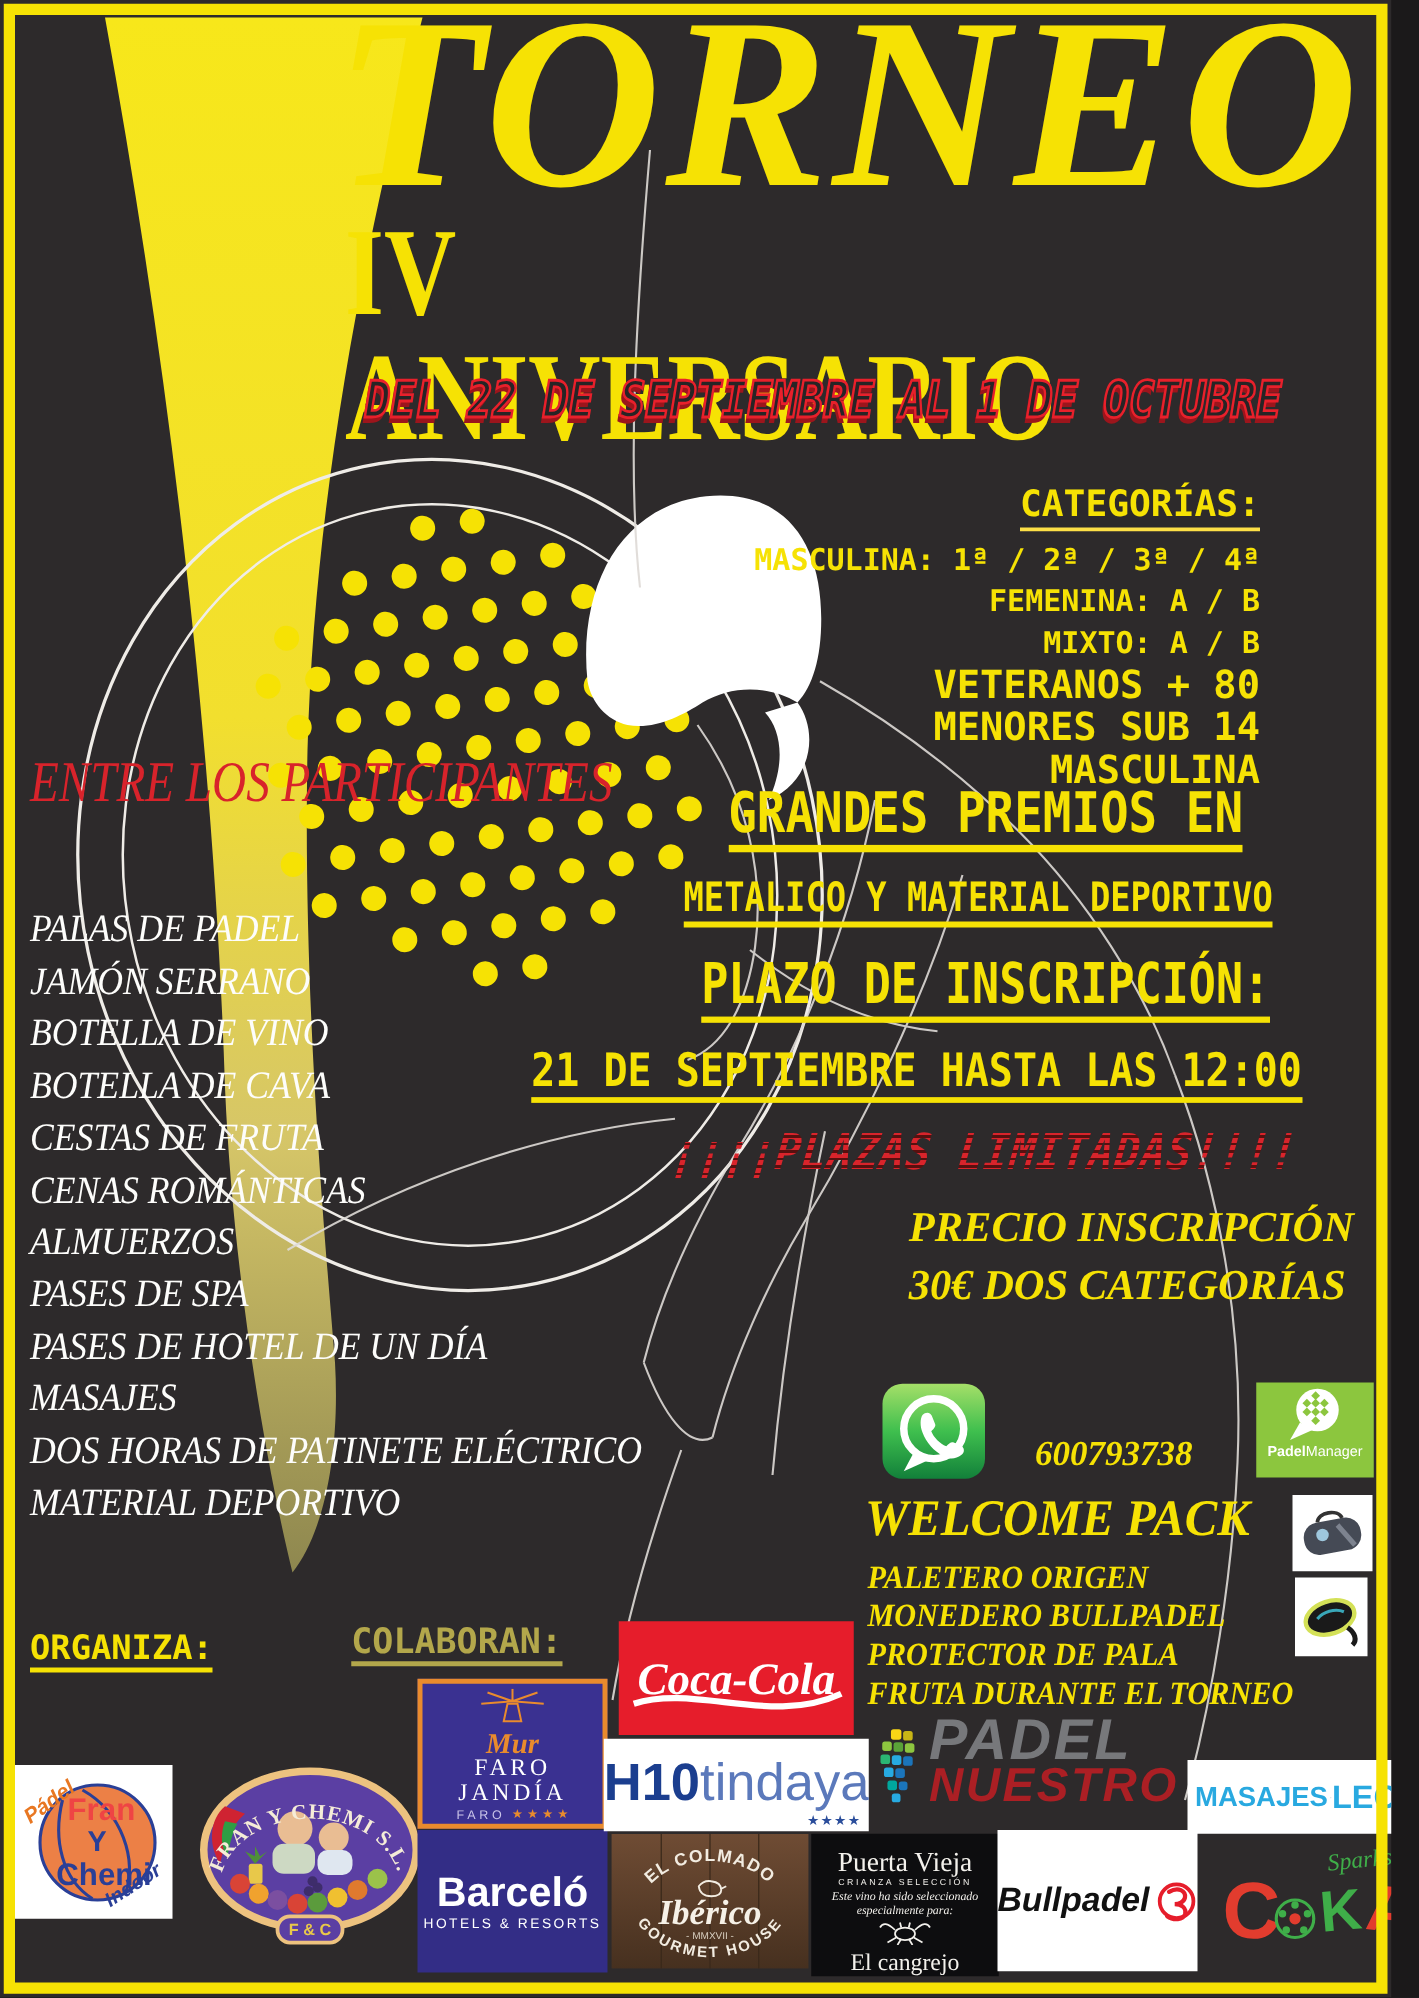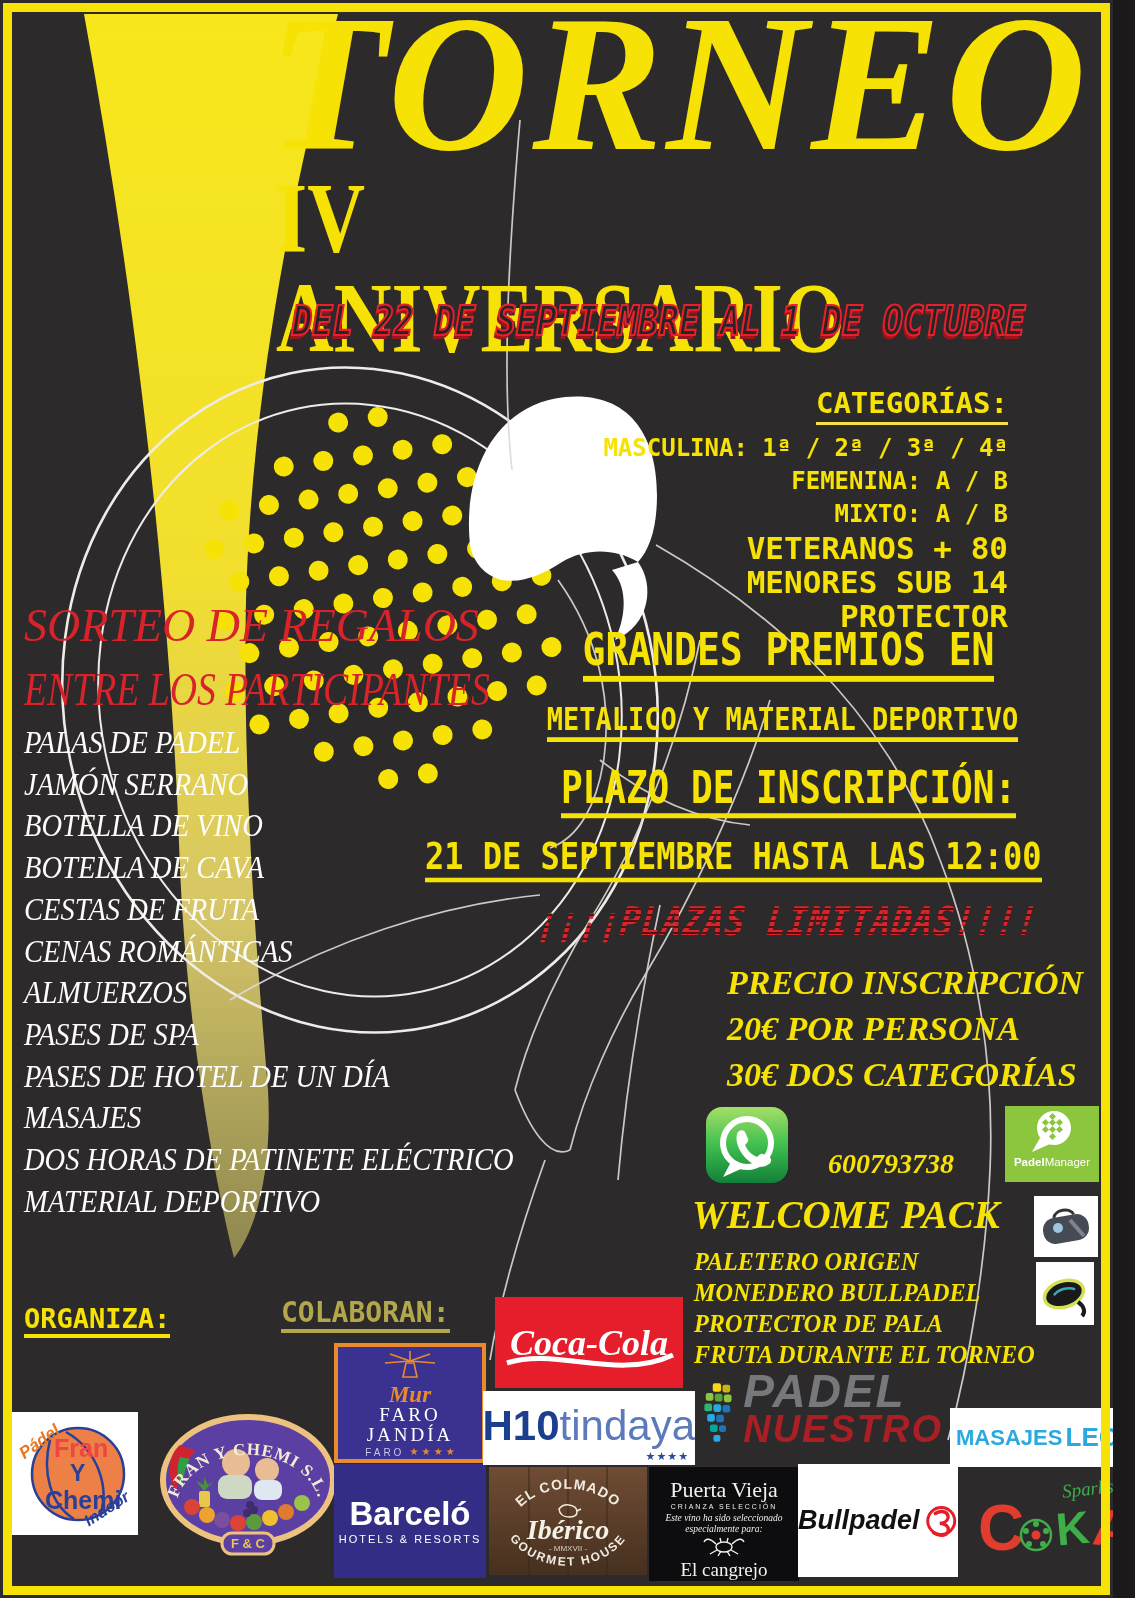--- a/index.html
+++ b/index.html
@@ -89,21 +89,21 @@
         display:flex;flex-direction:column;align-items:center;}
   .faro .nm{color:#fff;font-family:"Liberation Serif",serif;font-size:19px;letter-spacing:3px;line-height:20px;}
   .faro .ht{color:#c9c3e8;font-size:10px;letter-spacing:3px;margin-top:2px;}
   .faro .st{color:#e98b2d;font-family:"DejaVu Sans",sans-serif;font-size:10px;}
   .barcelo{left:334px;top:1464px;width:152px;height:114px;background:#332d86;display:flex;flex-direction:column;
            align-items:center;justify-content:center;}
   .barcelo .nm{color:#fff;font-weight:bold;font-size:33px;line-height:34px;}
   .barcelo .tg{color:#fff;font-size:11px;letter-spacing:2px;margin-top:2px;}
   .ccola{left:495px;top:1297px;width:188px;height:91px;background:#e61d2b;display:flex;align-items:center;justify-content:center;}
   .ccola .nm{color:#fff;font-family:"Liberation Serif",serif;font-weight:bold;font-style:italic;font-size:36px;z-index:2;}
-  .h10{left:483px;top:1391px;width:212px;height:74px;background:#fff;display:flex;align-items:baseline;justify-content:flex-end;}
+  .h10{left:483px;top:1391px;width:212px;height:74px;background:#fff;display:flex;align-items:baseline;justify-content:space-between;}
   .h10 .a{color:#1b3e8f;font-weight:bold;font-size:42px;line-height:70px;}
   .h10 .b{color:#5b79bb;font-size:42px;margin-left:0;}
   .h10 .st{position:absolute;right:6px;bottom:2px;color:#2a4d9b;font-family:"DejaVu Sans",sans-serif;font-size:11px;letter-spacing:1px;}
   .colmado{left:489px;top:1467px;width:158px;height:108px;}
   .pvieja{left:649px;top:1467px;width:150px;height:114px;background:#0d0d0f;color:#f3f1ec;text-align:center;
           font-family:"Liberation Serif",serif;}
   .pvieja .nm{font-size:22px;line-height:24px;padding-top:11px;}
   .pvieja .cs{font-size:7px;letter-spacing:2px;font-family:"Liberation Sans",sans-serif;margin-top:1px;}
   .pvieja .nt{font-size:9.5px;font-style:italic;line-height:10.5px;margin-top:3px;}
   .pvieja .br{font-size:19px;line-height:20px;}
@@ -242,25 +242,24 @@
   <div class="abs txt subtitle">IV ANIVERSARIO</div>
   <div class="abs txt date">DEL 22 DE SEPTIEMBRE AL 1 DE OCTUBRE</div>
 
   <div class="abs txt categories">
     <div><span class="cat-h">CATEGORÍAS:</span></div>
     <div class="cat-s">MASCULINA: 1ª / 2ª / 3ª / 4ª</div>
     <div class="cat-s">FEMENINA: A / B</div>
     <div class="cat-s">MIXTO: A / B</div>
     <div class="cat-l">VETERANOS + 80</div>
     <div class="cat-l">MENORES SUB 14</div>
-    <div class="cat-l">PROTECTOR</div>
+    <div class="cat-l">MASCULINA</div>
   </div>
 
   <div class="abs txt sorteo">
-    <div class="sorteo-1">SORTEO DE REGALOS</div>
     <div class="sorteo-2">ENTRE LOS PARTICIPANTES</div>
   </div>
   <div class="abs txt raffle">
     <div>PALAS DE PADEL</div>
     <div>JAMÓN SERRANO</div>
     <div>BOTELLA DE VINO</div>
     <div>BOTELLA DE CAVA</div>
     <div>CESTAS DE FRUTA</div>
     <div>CENAS ROMÁNTICAS</div>
     <div>ALMUERZOS</div>
@@ -276,21 +275,20 @@
   <div class="abs txt premios2">
     <span>METALICO Y MATERIAL DEPORTIVO</span></div>
   <div class="abs txt plazo">
     <span>PLAZO DE INSCRIPCIÓN:</span></div>
   <div class="abs txt deadline">
     <span>21 DE SEPTIEMBRE HASTA LAS 12:00</span></div>
   <div class="abs txt plazas">
     <span>¡¡¡¡PLAZAS LIMITADAS!!!!</span></div>
   <div class="abs txt precio">
     <div>PRECIO INSCRIPCIÓN</div>
-    <div>20€ POR PERSONA</div>
     <div>30€ DOS CATEGORÍAS</div>
   </div>
 
   <div class="abs whatsapp">
     <svg width="84" height="78" viewBox="0 0 84 78">
       <defs>
         <linearGradient id="wag" x1="0" y1="0" x2="0" y2="1">
           <stop offset="0" stop-color="#a5df68"></stop>
             <stop offset="0.5" stop-color="#3fbf4e"></stop>
             <stop offset="1" stop-color="#12803a"></stop>

